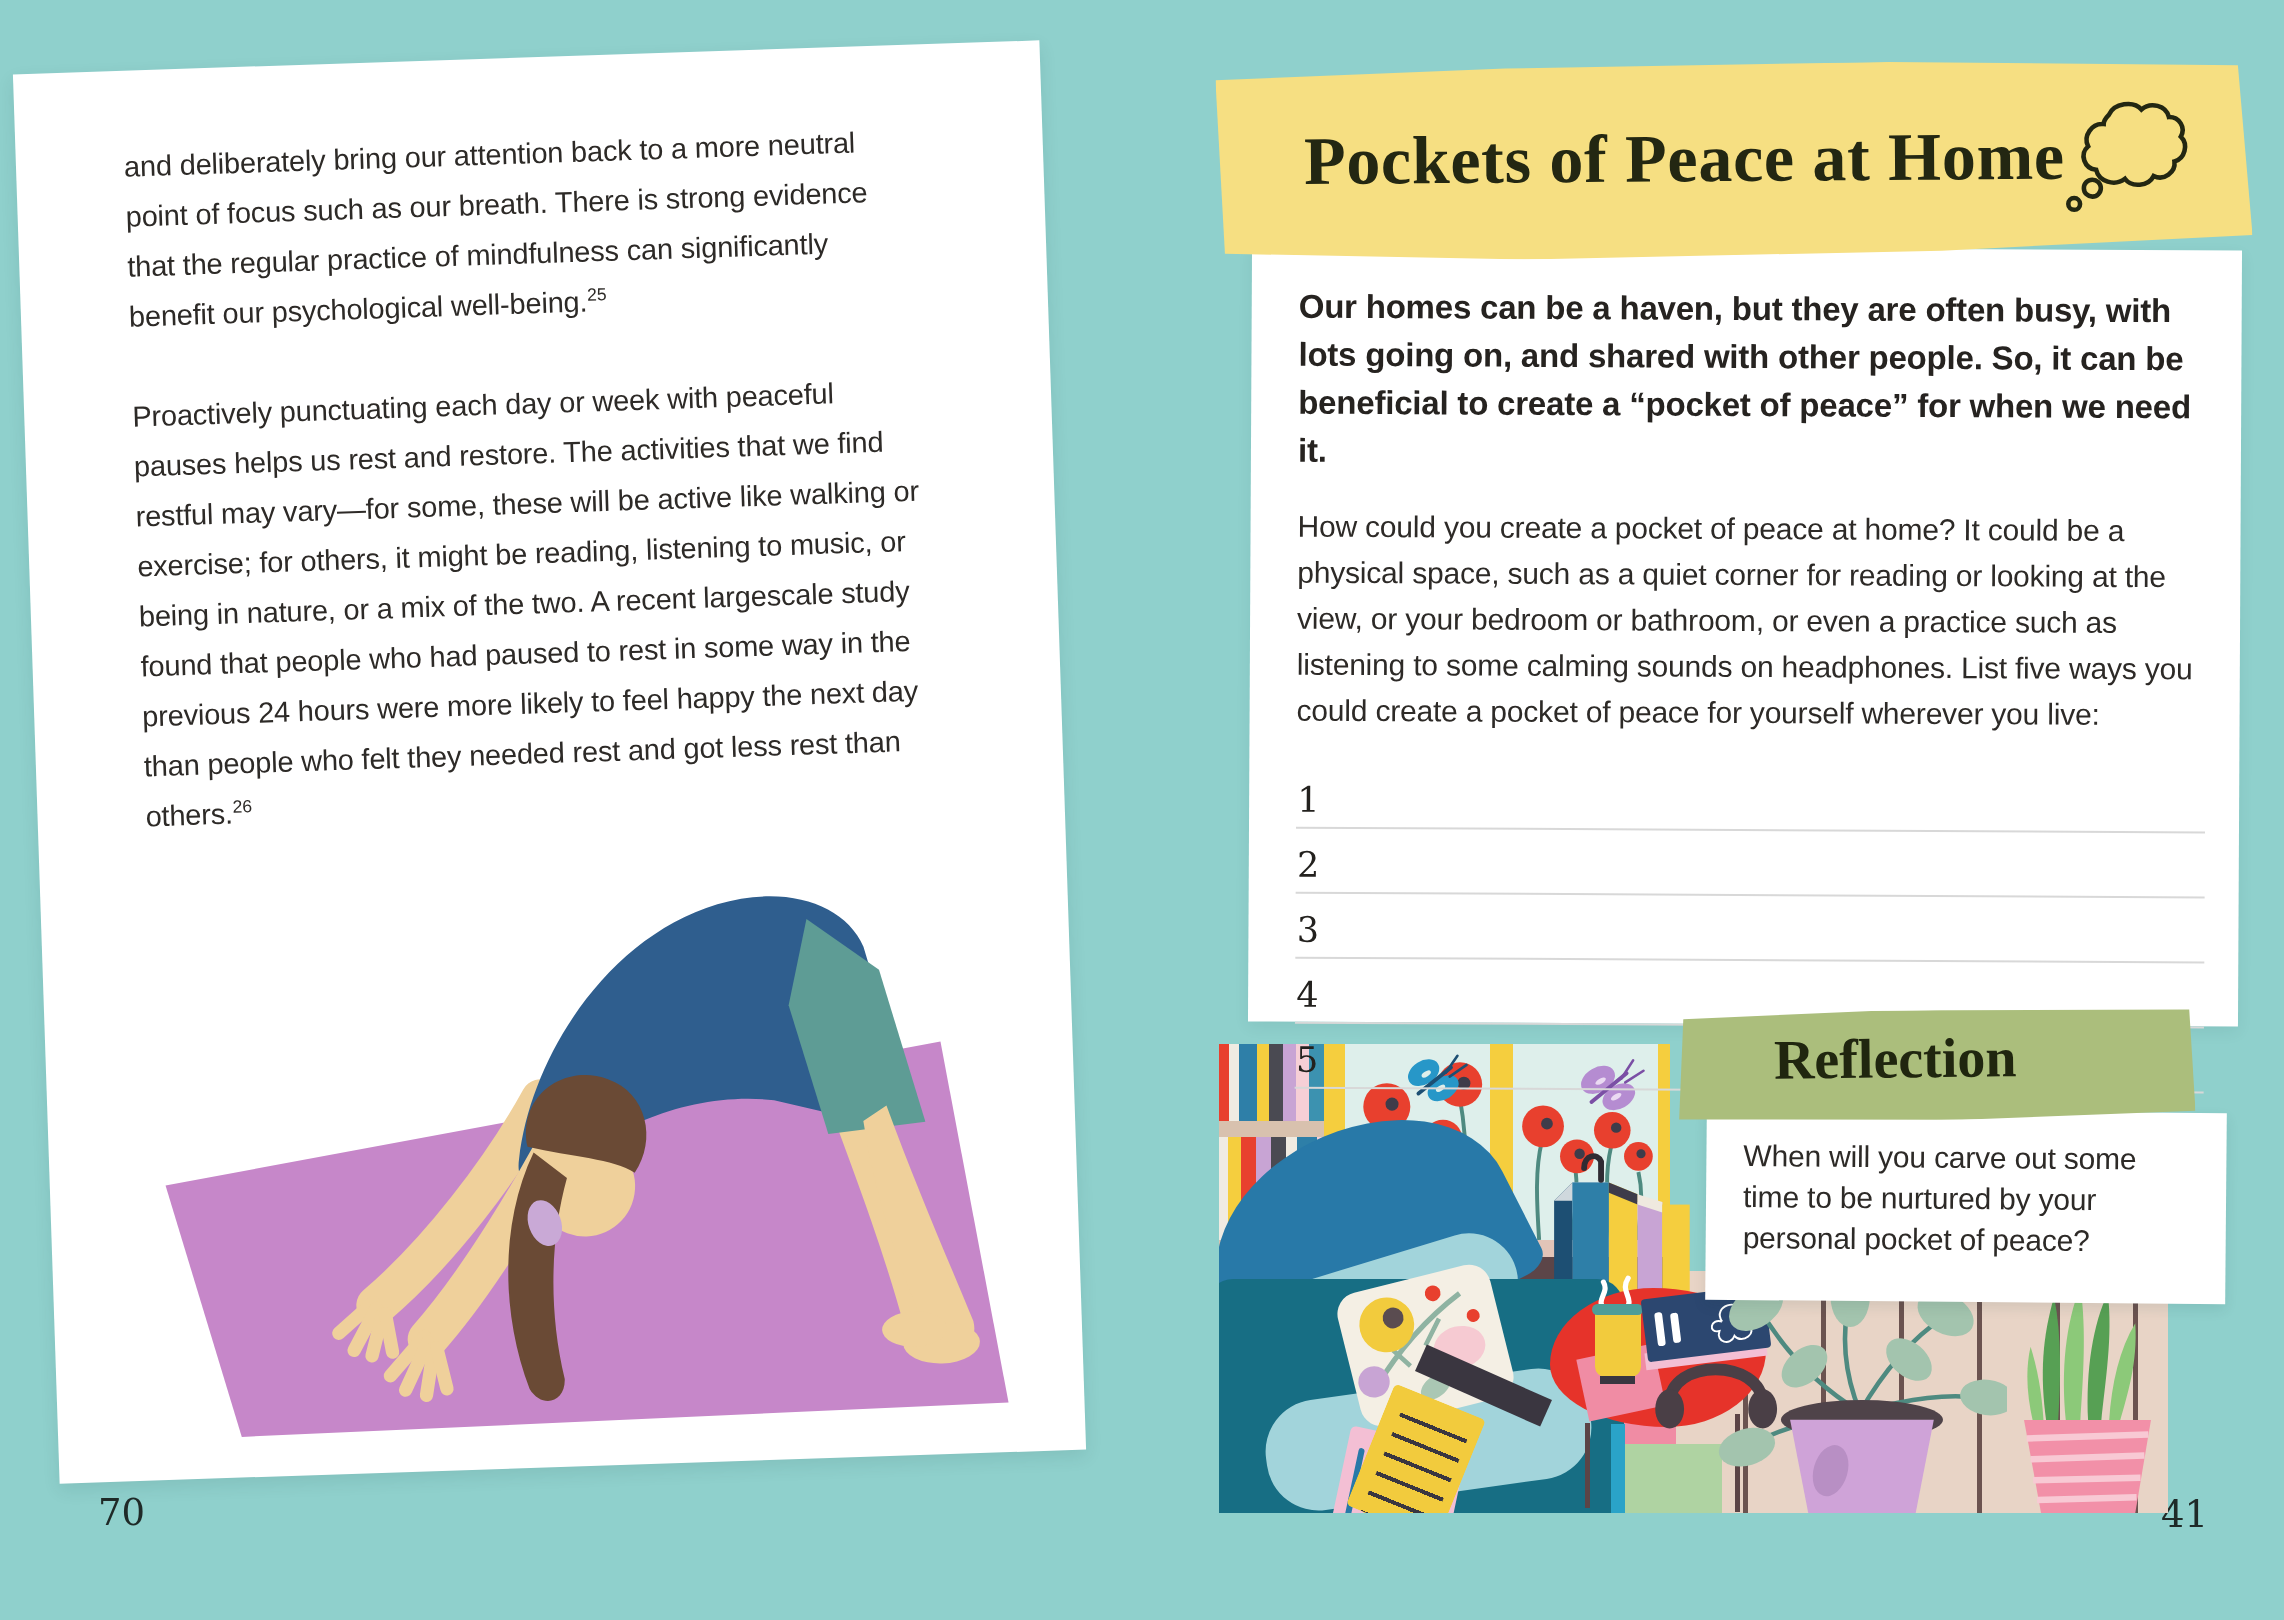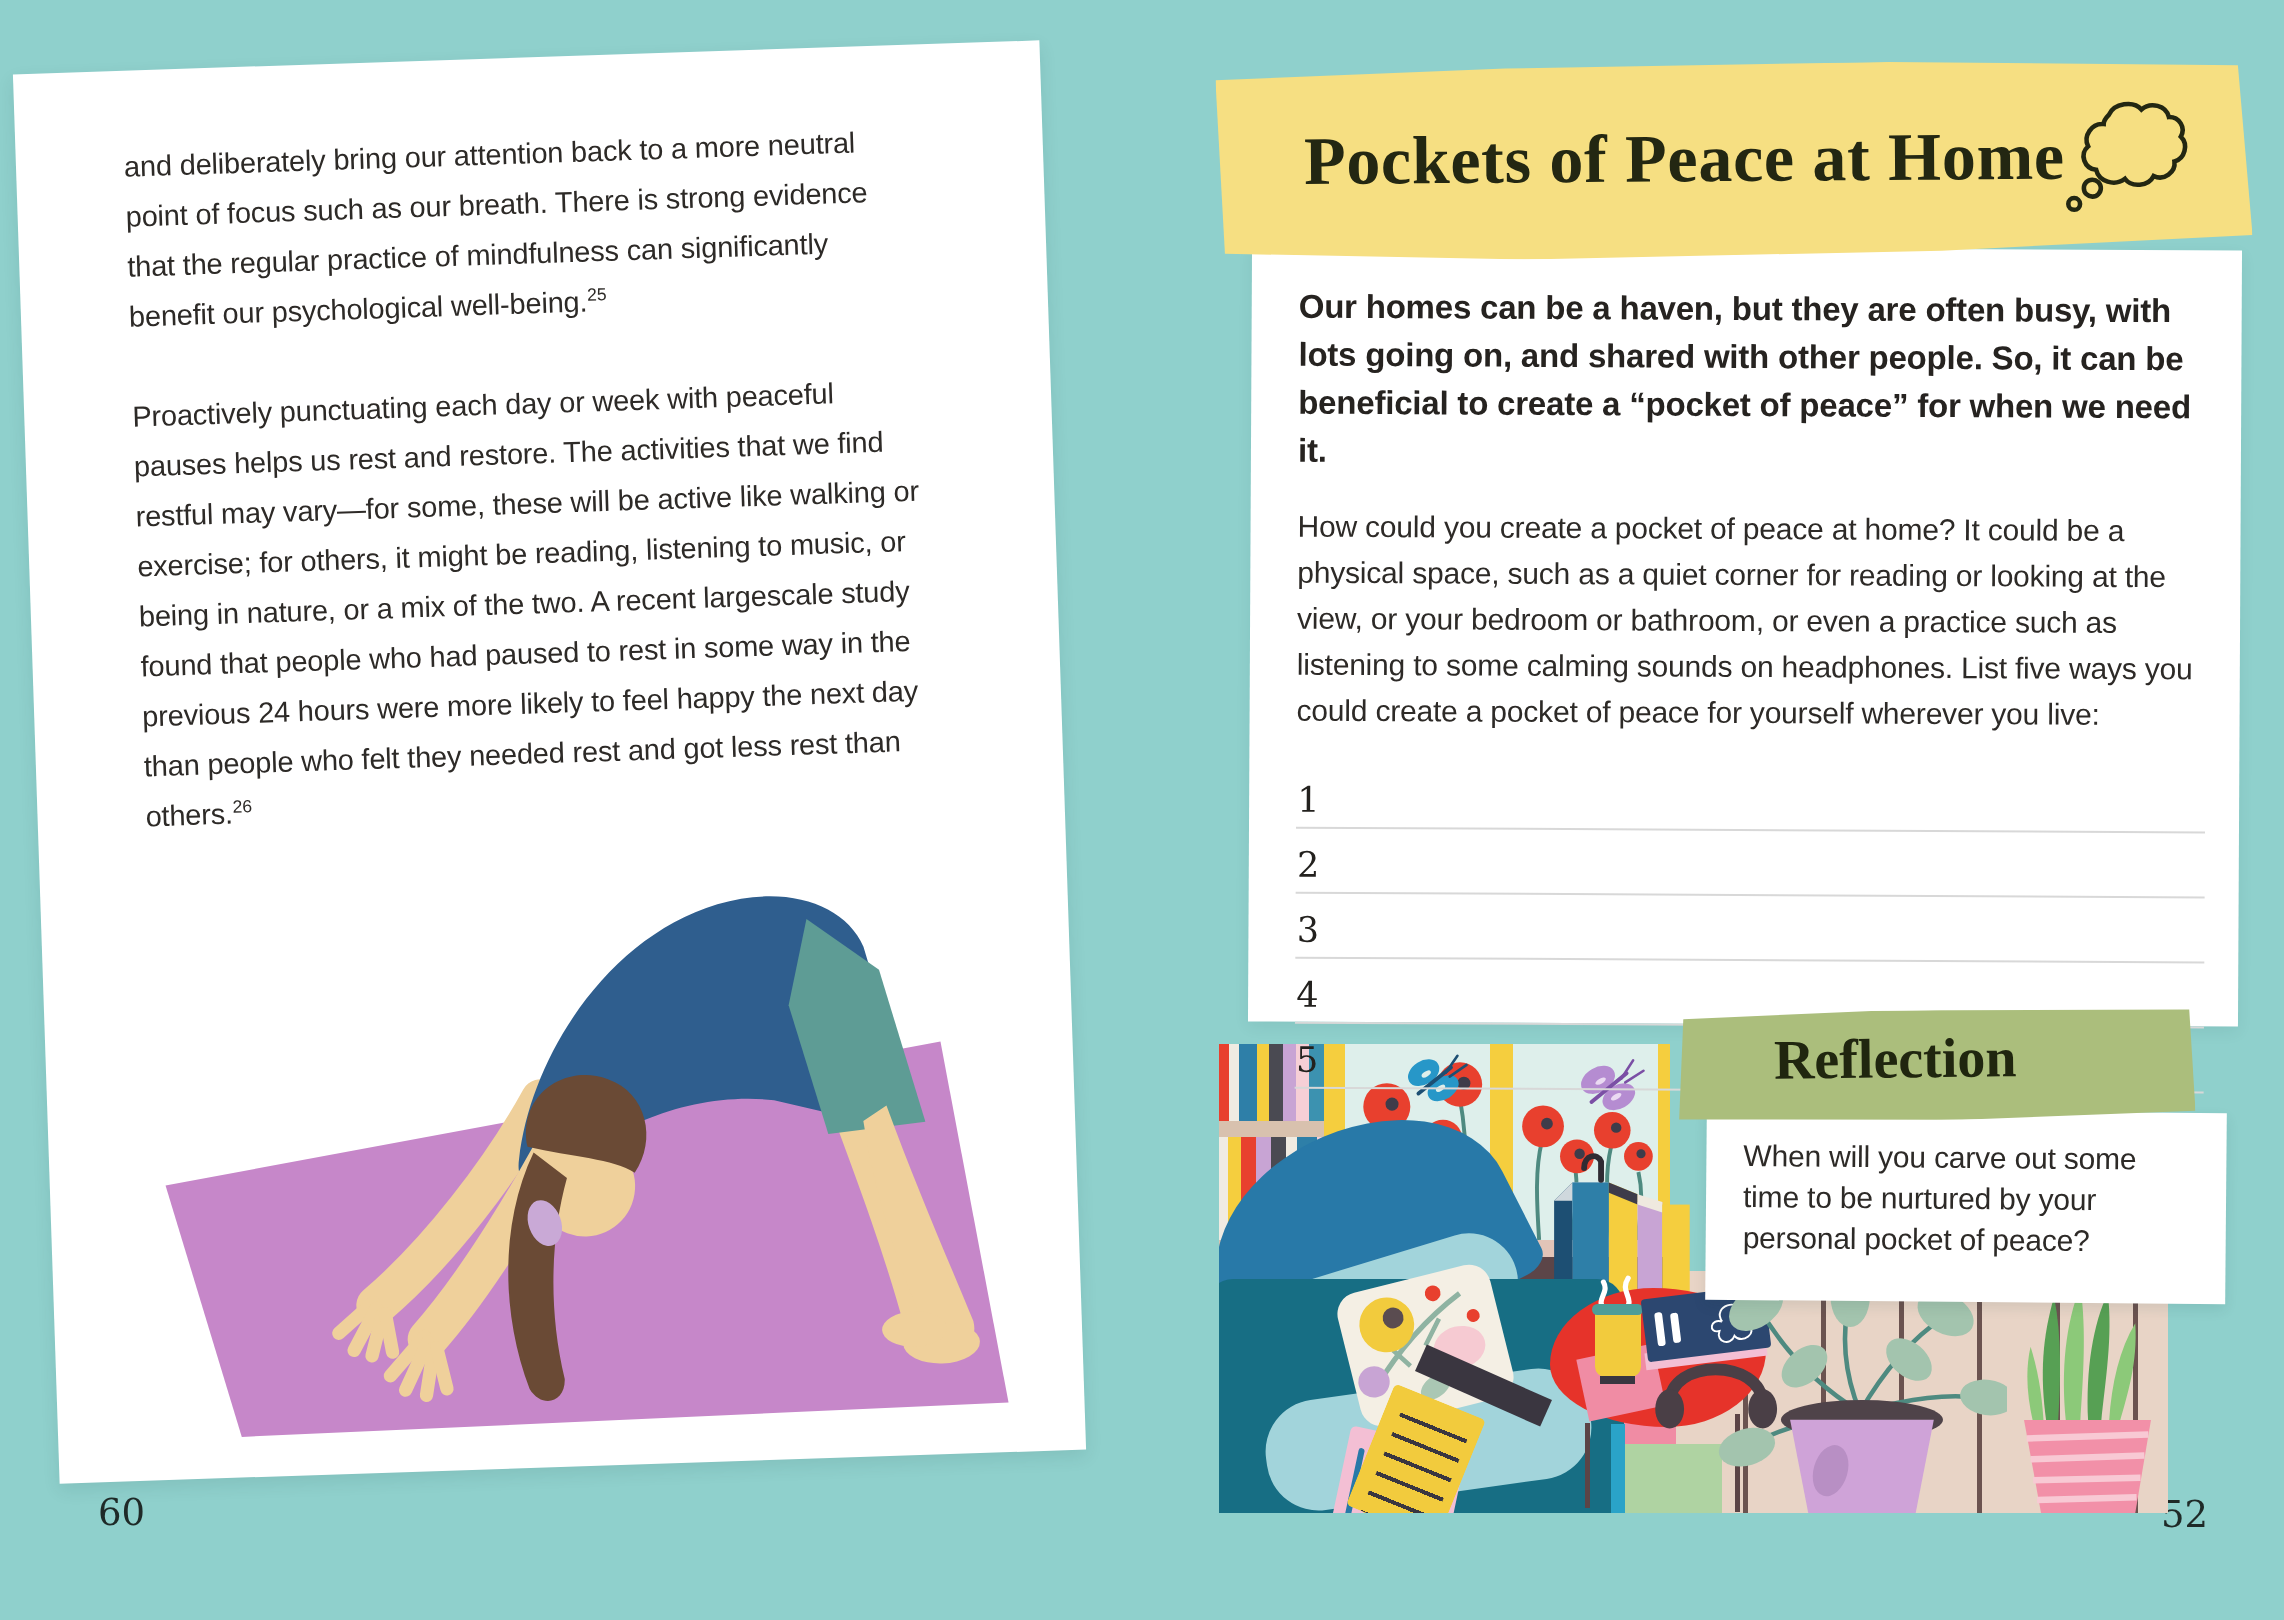--- a/index.html
+++ b/index.html
@@ -169,22 +169,22 @@
           <path d="M158,350 L162,376"></path>
       </g>
 
       <circle cx="296" cy="268" r="34" fill="#EFD09B"></circle>
       <path d="M258,240 C252,206 284,184 314,196 C340,206 346,238 330,260 C316,250 288,248 258,240 Z" fill="#6A4A35"></path>
       <path d="M262,244 C238,290 236,352 254,404 C262,418 278,414 278,398 C268,350 272,300 284,262 Z" fill="#6A4A35"></path>
       <ellipse cx="268" cy="292" rx="11" ry="16" fill="#C9A9D6" transform="rotate(-18 268 292)"></ellipse>
     </svg>
   </div>
 
-  <div class="pagenum left">60</div>
-  <div class="pagenum right">52</div>
+  <div class="pagenum left">70</div>
+  <div class="pagenum right">41</div>
 
   <div class="banner-yellow">
     <h1>Pockets of Peace at Home</h1>
     <svg class="thought" viewBox="0 0 200 196">
       <path d="M78,36 C86,18 116,14 128,28 C142,16 166,22 170,40 C186,40 196,56 188,70 C200,82 194,104 178,108 C180,124 162,138 146,130 C138,146 112,148 102,134 C86,146 62,138 58,120 C40,118 32,96 46,84 C38,68 52,48 70,50 C70,44 74,40 78,36 Z" fill="none" stroke="#232712" stroke-width="7"></path>
       <circle cx="52" cy="148" r="13" fill="none" stroke="#232712" stroke-width="7"></circle>
       <circle cx="24" cy="172" r="9" fill="none" stroke="#232712" stroke-width="7"></circle>
     </svg>
   </div>
 

